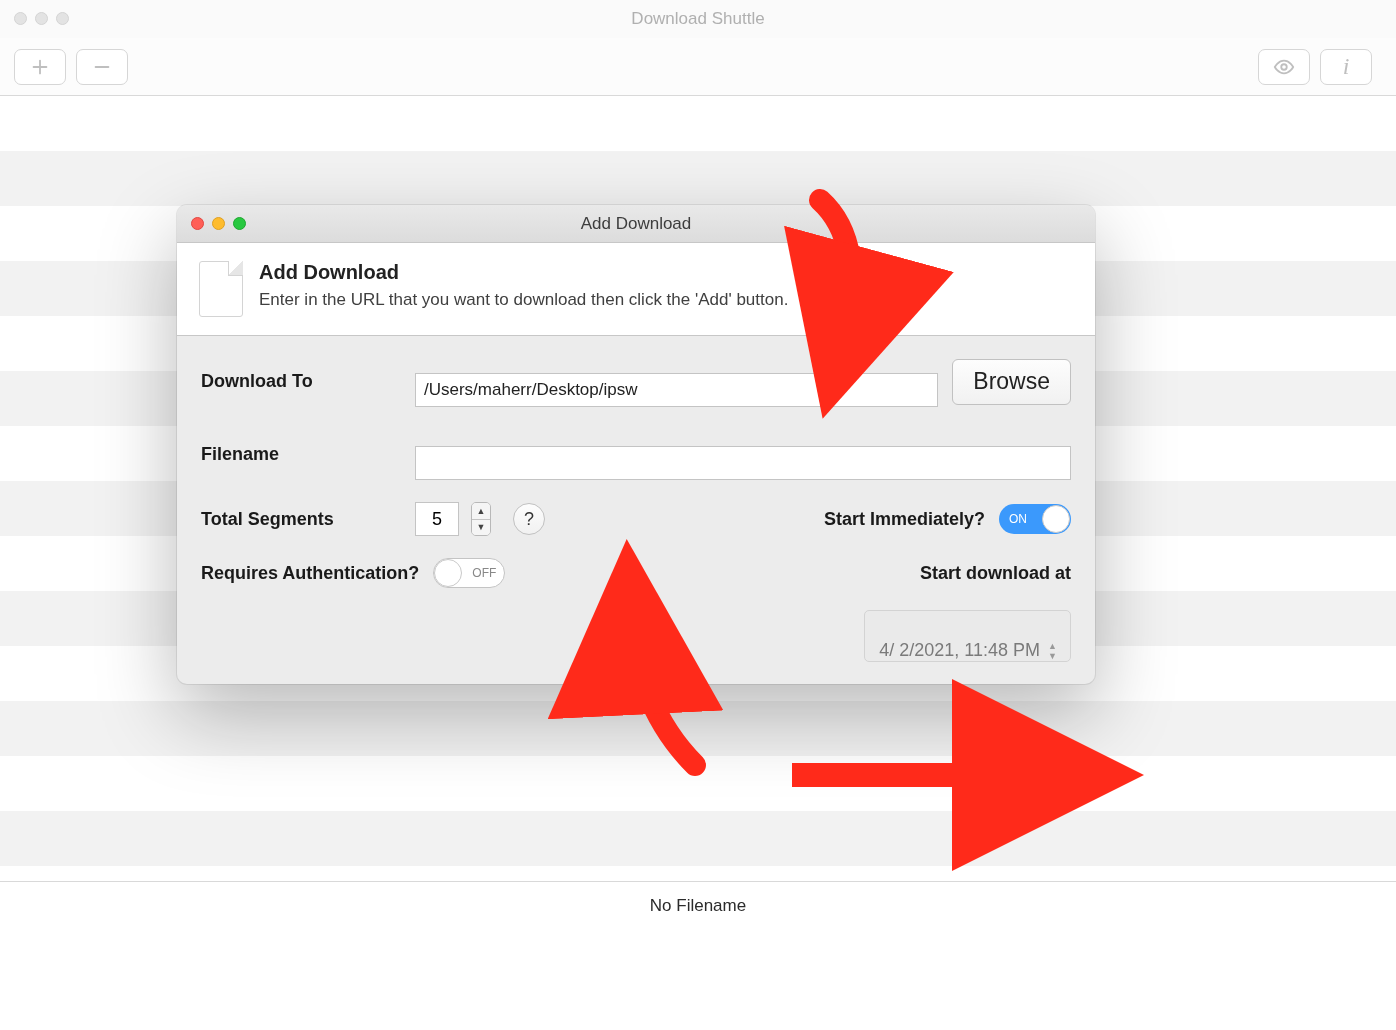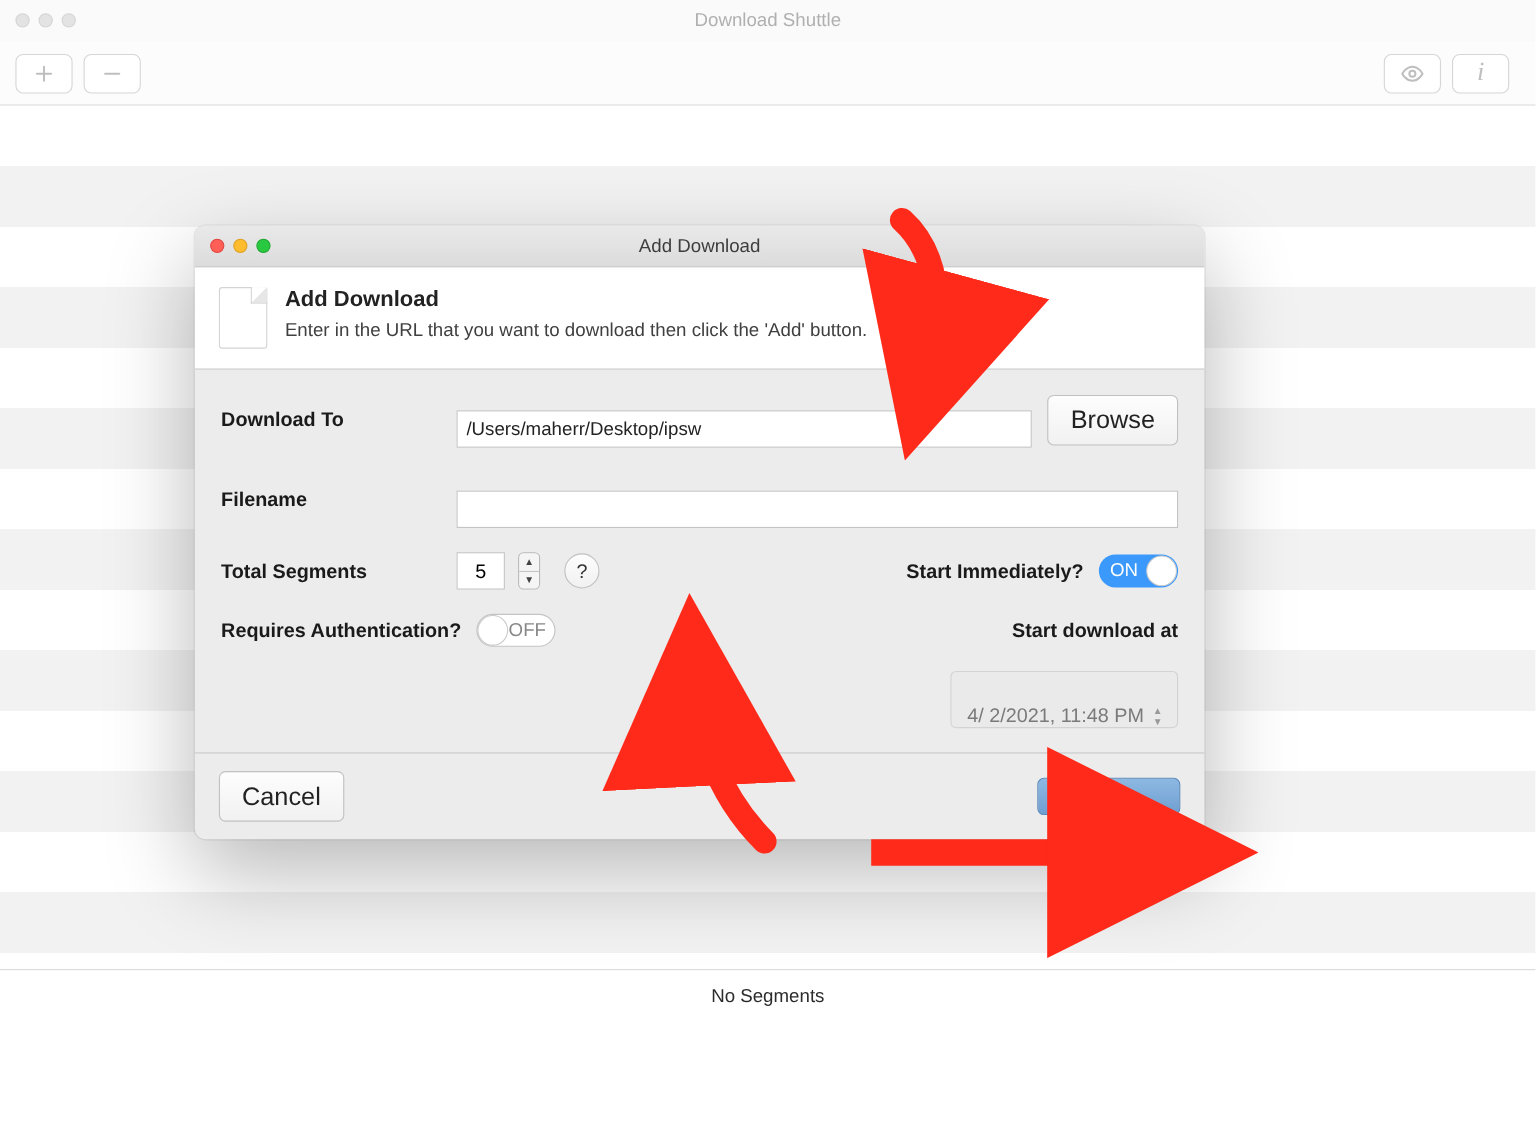--- a/index.html
+++ b/index.html
@@ -246,21 +246,21 @@
     .toggle-knob {
       width: 28px; height: 28px;
       background: #fff;
       border-radius: 50%;
       border: 1px solid #c9c9c9;
       position: absolute;
     }
     .toggle.on .toggle-knob { right: 1px; top: 1px; }
     .toggle.off .toggle-knob { left: 0px; top: 0px; }
     .toggle-label {
-      font-size: 17px;
+      font-size: 12px;
       position: absolute;
       color: #fff;
     }
     .toggle.on .toggle-label { left: 10px; }
     .toggle.off .toggle-label { right: 8px; color: #888; }
     
     .datetime-row {
       display: flex;
       justify-content: flex-end;
       margin-bottom: 10px;
@@ -338,21 +338,21 @@
       </svg>
   </div>
   <div class="tb-btn">
     <span style="font-style:italic;font-family:serif;font-size:24px;color:#bfbfbf">i</span>
   </div>
 </div>
 
 <div class="content-area"></div>
 
 <div class="footer-bar">
-  <span>No Segments</span>
+  <span>No Filename</span>
 </div>
 
 <div class="dialog">
   <div class="dialog-titlebar">
     <div class="traffic-lights-main">
       <div class="tl tl-red"></div>
       <div class="tl tl-yellow"></div>
       <div class="tl tl-green"></div>
     </div>
     <div class="dlg-title">Add Download</div>
@@ -412,24 +412,20 @@
       <div class="datetime-box">
         <span>4/  2/2021, 11:48 PM</span>
         <div class="datetime-stepper">
           <span>▲</span>
           <span>▼</span>
         </div>
       </div>
     </div>
   </div>
 
-  <div class="dialog-footer">
-    <button class="mac-btn">Cancel</button>
-    <button class="add-btn">Add</button>
-  </div>
 </div>
 
 <div class="arrow" style="left:790px;top:185px;">
   <svg width="160" height="190">
     <defs>
         <marker id="ah1" markerWidth="8" markerHeight="8" refX="5" refY="4" orient="auto">
           <polygon points="0 0, 8 4, 0 8" fill="#ff2a1a"></polygon>
         </marker>
       </defs>
     <path d="M 30 15 Q 80 60 50 170" stroke="#ff2a1a" stroke-width="22" fill="none" marker-end="url(#ah1)" stroke-linecap="round"></path>

